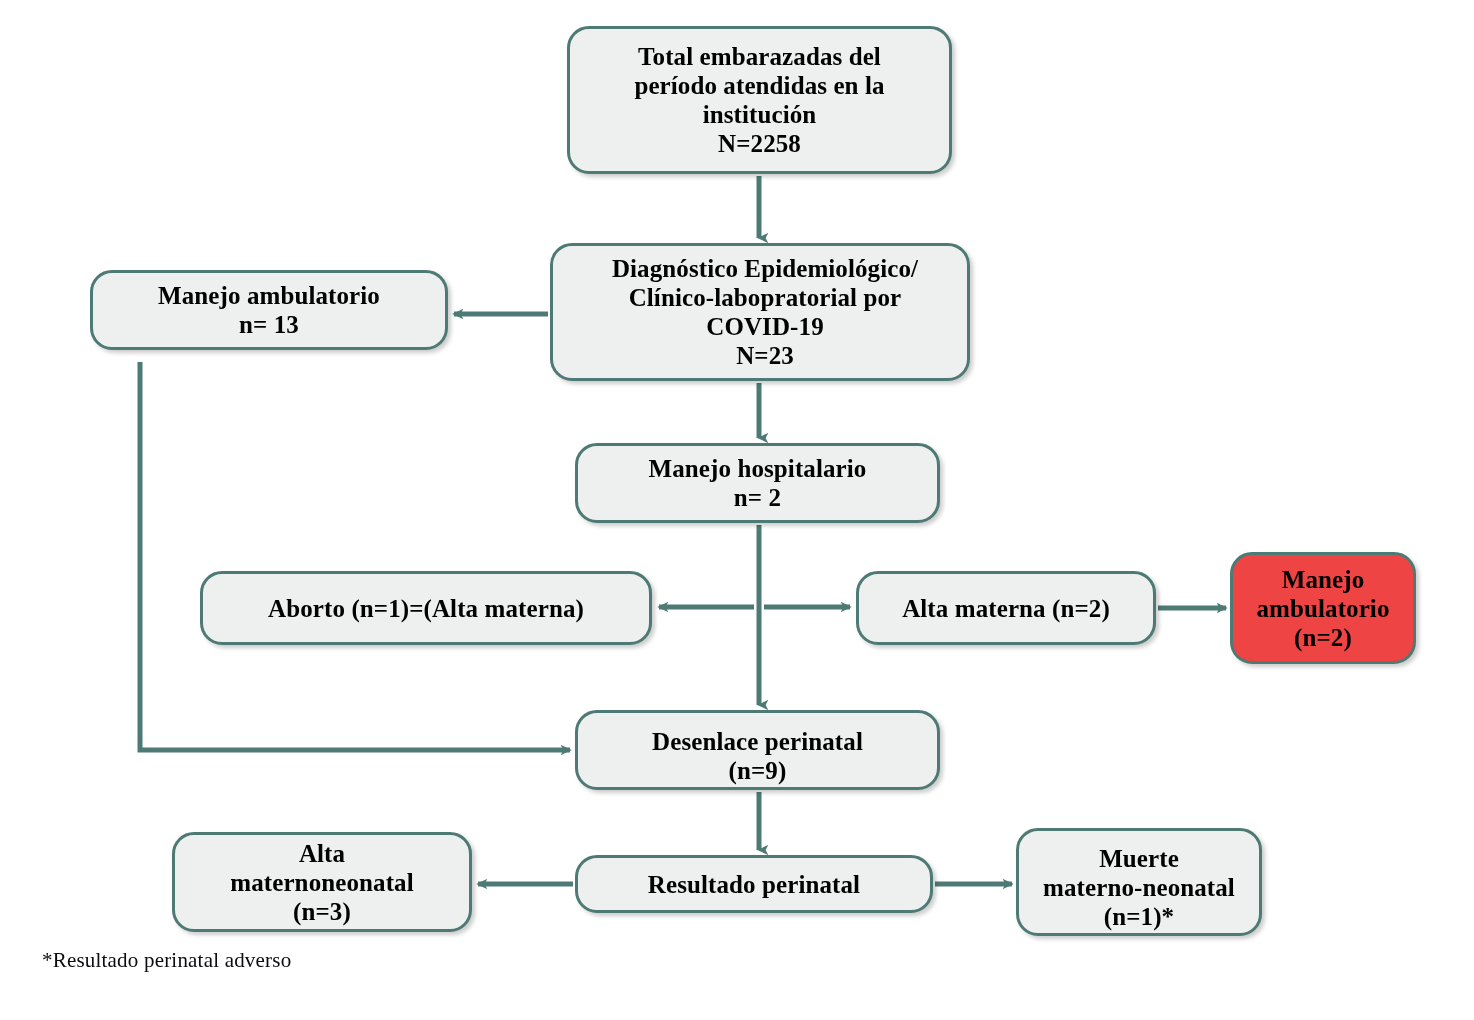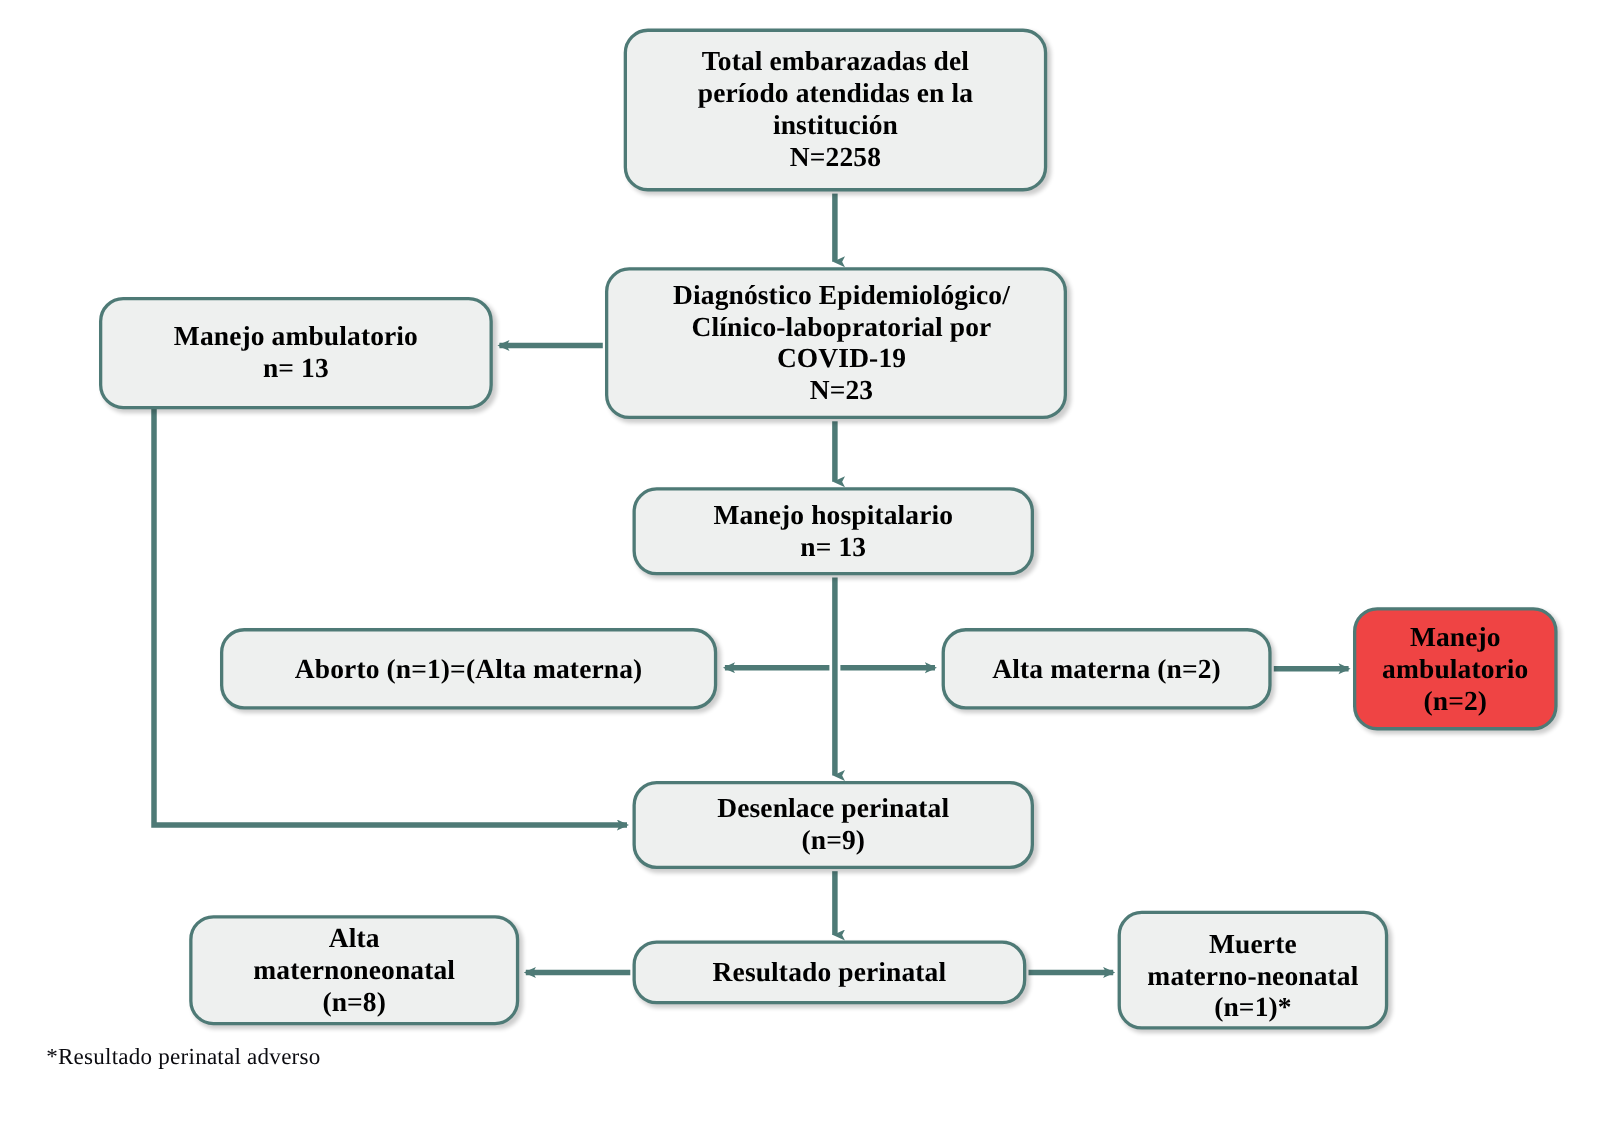--- a/index.html
+++ b/index.html
@@ -127,47 +127,47 @@
 período atendidas en la
 institución
 N=2258</span>
   </div>
   <div class="node" id="n1" style="left: 518px; top: 243px; width: 420px; height: 138px; background: rgb(238, 240, 239); border-color: rgb(78, 122, 118); color: rgb(0, 0, 0); padding-left: 20px;">
     <span>Diagnóstico Epidemiológico/
 Clínico-labopratorial por
 COVID-19
 N=23</span>
   </div>
-  <div class="node" id="n2" style="left: 58px; top: 270px; width: 358px; height: 102px; background: rgb(238, 240, 239); border-color: rgb(78, 122, 118); color: rgb(0, 0, 0);">
+  <div class="node" id="n2" style="left: 58px; top: 270px; width: 358px; height: 80px; background: rgb(238, 240, 239); border-color: rgb(78, 122, 118); color: rgb(0, 0, 0);">
     <span>Manejo ambulatorio
 n=  13</span>
   </div>
   <div class="node" id="n3" style="left: 543px; top: 443px; width: 365px; height: 80px; background: rgb(238, 240, 239); border-color: rgb(78, 122, 118); color: rgb(0, 0, 0);">
     <span>Manejo hospitalario
-n=  13</span>
+n=  2</span>
   </div>
   <div class="node" id="n4" style="left: 168px; top: 571px; width: 452px; height: 74px; background: rgb(238, 240, 239); border-color: rgb(78, 122, 118); color: rgb(0, 0, 0);">
     <span>Aborto (n=1)=(Alta materna)</span>
   </div>
   <div class="node" id="n5" style="left: 824px; top: 571px; width: 300px; height: 74px; background: rgb(238, 240, 239); border-color: rgb(78, 122, 118); color: rgb(0, 0, 0);">
     <span>Alta materna (n=2)</span>
   </div>
   <div class="node" id="n6" style="left: 1198px; top: 552px; width: 186px; height: 112px; background: #ef4444; border-color: rgb(78, 122, 118); color: rgb(0, 0, 0);">
     <span>Manejo
 ambulatorio
 (n=2)</span>
   </div>
-  <div class="node" id="n7" style="left: 543px; top: 710px; width: 365px; height: 80px; background: rgb(238, 240, 239); border-color: rgb(78, 122, 118); color: rgb(0, 0, 0);">
+  <div class="node" id="n7" style="left: 543px; top: 710px; width: 365px; height: 80px; background: rgb(238, 240, 239); border-color: rgb(78, 122, 118); color: rgb(0, 0, 0); align-items: flex-end;">
     <span>Desenlace perinatal
 (n=9)</span>
   </div>
   <div class="node" id="n8" style="left: 140px; top: 832px; width: 300px; height: 100px; background: rgb(238, 240, 239); border-color: rgb(78, 122, 118); color: rgb(0, 0, 0);">
     <span>Alta
 maternoneonatal
-(n=8)</span>
+(n=3)</span>
   </div>
   <div class="node" id="n9" style="left: 543px; top: 855px; width: 358px; height: 58px; background: rgb(238, 240, 239); border-color: rgb(78, 122, 118); color: rgb(0, 0, 0);">
     <span>Resultado perinatal</span>
   </div>
   <div class="node" id="n10" style="left: 984px; top: 828px; width: 246px; height: 108px; background: rgb(238, 240, 239); border-color: rgb(78, 122, 118); color: rgb(0, 0, 0); align-items: flex-end;">
     <span>Muerte
 materno-neonatal
 (n=1)*</span>
   </div>
 

